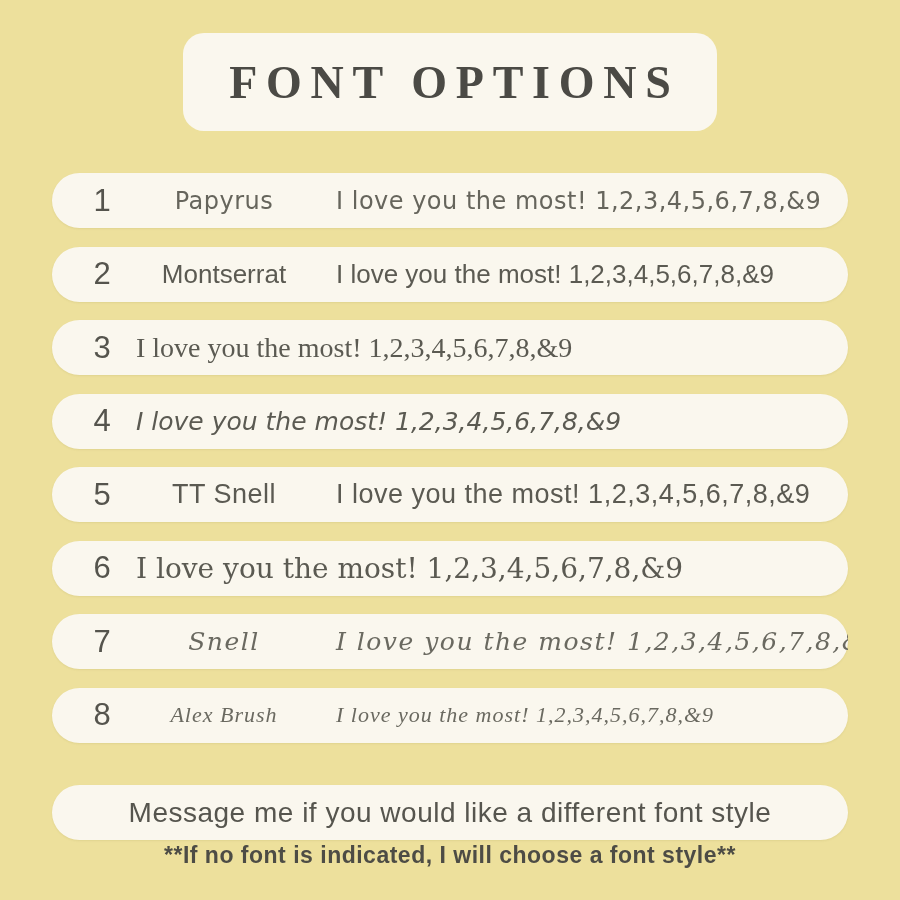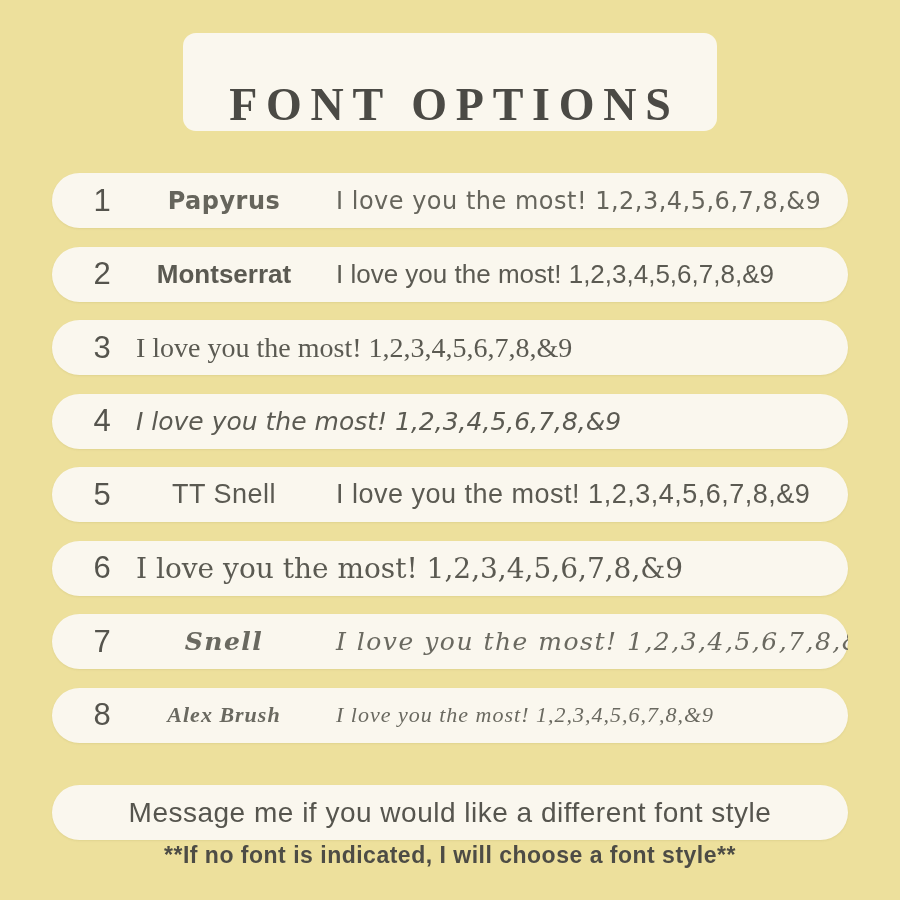--- a/index.html
+++ b/index.html
@@ -14,42 +14,42 @@
   body{
     background:var(--background);
     font-family:"Liberation Sans",sans-serif;
     color:var(--text);
     overflow:hidden;
   }
   .canvas{position:relative;width:900px;height:900px;}
 
   .title-card{
     position:absolute;left:183px;top:33px;width:534px;height:98px;
-    background:var(--card);border-radius:13px;
-    display:flex;align-items:flex-end;justify-content:center;
+    background:var(--card);border-radius:21px;
+    display:flex;align-items:center;justify-content:center;
   }
   .title-card .title{
     font-family:"Liberation Serif",serif;
     font-weight:600;font-size:46px;letter-spacing:0.19em;
     color:var(--title_text);white-space:nowrap;padding-left:0.19em;
   }
 
   .rows{position:absolute;left:52px;top:173px;width:796px;}
   .pill{
     background:var(--card);border-radius:28px;height:55px;
     display:flex;align-items:center;
     box-shadow:0 1px 2px rgba(120,105,40,0.10);
   }
   .row{margin-bottom:18.5px;padding-left:28px;}
   .num{
     width:44px;text-align:center;flex:0 0 44px;
     font-family:"Liberation Sans",sans-serif;
     font-size:31px;font-weight:400;color:#55544D;
   }
-  .fname{width:200px;flex:0 0 200px;text-align:center;font-size:26px;white-space:nowrap;font-weight:bold;}
+  .fname{width:200px;flex:0 0 200px;text-align:center;font-size:26px;white-space:nowrap;}
   .sample{flex:1;text-align:left;padding-left:12px;font-size:26px;white-space:nowrap;overflow:hidden;}
 
   
   .ff-papyrus{font-family:"DejaVu Sans",sans-serif;letter-spacing:0.5px;font-size:24px;color:#66655C;}
   .ff-montserrat{font-family:"Liberation Sans",sans-serif;font-size:26px;}
   .ff-palatino{font-family:"Liberation Serif",serif;font-size:28px;}
   .ff-kavivanar{font-family:"DejaVu Sans",sans-serif;font-style:italic;font-size:25px;}
   .ff-ttnorms{font-family:"Liberation Sans",sans-serif;font-weight:300;font-size:27px;letter-spacing:0.5px;}
   .ff-georgia{font-family:"DejaVu Serif",serif;font-size:28px;}
   .ff-snell{font-family:"DejaVu Serif",serif;font-style:italic;font-size:25px;letter-spacing:1.5px;color:#6A6960;}

